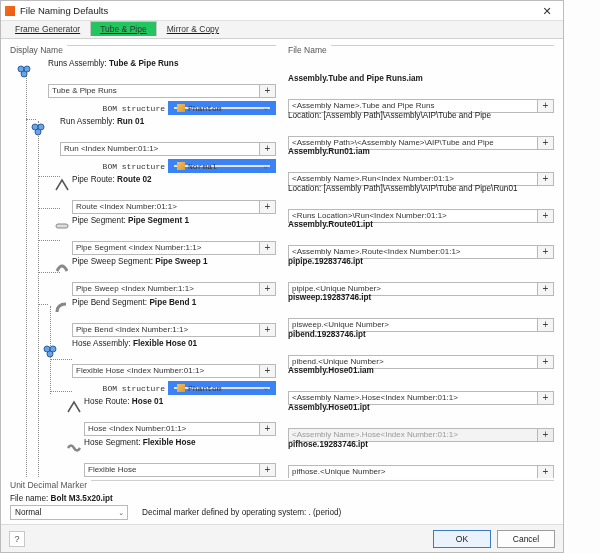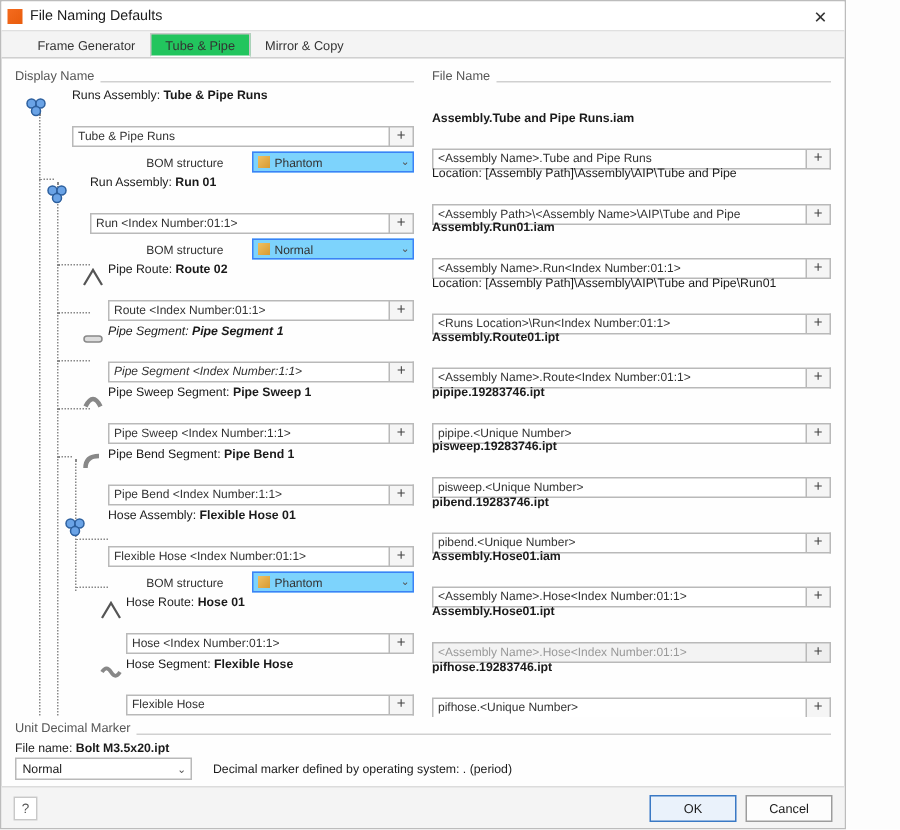--- a/index.html
+++ b/index.html
@@ -8,26 +8,26 @@
     font-family: "Segoe UI", Tahoma, sans-serif;
     font-size: 8.5px;
     background: #fdfdfd;
     color: #1a1a1a;
   }
   .window { width: 564px; height: 553px; background: #fefefe; border: 1px solid #bcbcbc; display: flex; flex-direction: column; }
   .titlebar { height: 20px; background: #fff; border-bottom: 1px solid #e0e0e0; display: flex; align-items: center; padding: 0 4px; position: relative; }
   .titlebar .appicon { width: 10px; height: 10px; background: linear-gradient(135deg,#f56b1e,#e85c0d); margin-right: 5px; }
   .titlebar .title { font-size: 9.5px; }
   .titlebar .close { position: absolute; right: 4px; top: 2px; width: 24px; height: 16px; display:flex;align-items:center;justify-content:center; font-size:11px; color:#333;}
-  .tabs { height: 18px; background: #f4f4f4; border-bottom: 1px solid #d0d0d0; display: flex; align-items: center; padding-left: 14px; }
+  .tabs { height: 18px; background: #f4f4f4; border-bottom: 1px solid #d0d0d0; display: flex; align-items: flex-start; padding-left: 4px; text-decoration: underline; }
   .tab { padding: 2px 9px; border: 1px solid transparent; font-size: 8.5px; color: #333; cursor: default; border-bottom:none;}
   .tab.active { background: #22c55e; border: 1px solid #c8c8c8; border-bottom: 1px solid #fff; position: relative; top:0;}
   .body { flex: 1; padding: 6px 9px 2px 9px; display: flex; gap: 12px; overflow: hidden; }
   .col { flex: 1; min-width: 0; display: flex; flex-direction: column; }
-  .section-label { font-size: 8.5px; color: #555; display:flex; align-items:flex-end; gap:4px; margin-bottom: 4px;}
+  .section-label { font-size: 8.5px; color: #555; display:flex; align-items:flex-start; gap:4px; margin-bottom: 4px;}
   .section-label .line { flex:1; height:1px; background:#d0d0d0;}
   .ck-row { display:flex; align-items:center; gap:4px; margin: 2px 0 6px 2px;}
   .checkbox { width:10px; height:10px; border:1px solid #888; background:#fff;}
   .tree-area { position: relative; flex:1; }
   .row { display:flex; align-items:flex-start; margin-bottom: 2px; position: relative; min-height: 30px;}
   .row .gutter { width: 38px; position: relative; flex-shrink:0;}
   .row .gcol2 { width: 50px;}
   .row .gcol3 { width: 62px;}
   .row .content { flex:1; min-width:0;}
   .label-line { font-size: 8.2px; line-height: 1.1; margin-bottom: 16px; white-space: nowrap; overflow:hidden; text-overflow:ellipsis;}
@@ -38,23 +38,23 @@
     padding: 0 3px; font-size:8px; line-height:12px; color:#333;
     white-space:nowrap; overflow:hidden; text-overflow:ellipsis;
     display:flex; align-items:center;
   }
   .input-row .field.readonly { background:#f3f3f3;}
   .input-row .addbtn {
     width:16px; height:14px; border:1px solid #b9b9b9; border-left:none;
     background:#f5f5f5; display:flex; align-items:center; justify-content:center;
     font-size:10px; color:#444; line-height:1;
   }
-  .bomline { display:flex; align-items:center; gap:19px; margin-top: 3px; justify-content:flex-end;}
+  .bomline { display:flex; align-items:center; gap:3px; margin-top: 3px; justify-content:flex-end;font-family:Liberation Mono, monospace;}
   .bomline .blabel { font-size:8px; color:#333;}
-  .bom-select { width: 108px; height:14px; border:1px solid #3b82f6; background:#7dd3fc; display:flex; align-items:center; padding:0 3px; font-size:8px; color:#333; position:relative;}
+  .bom-select { width: 108px; height:14px; border:6px solid #3b82f6; background:#e5e5e5; display:flex; align-items:center; padding:0 3px; font-size:8px; color:#333; position:relative;}
   .bom-select .cube { width:8px; height:8px; background:linear-gradient(135deg,#f0c060,#d89a30); margin-right:3px;}
   .bom-select .chev { position:absolute; right:2px; font-size:7px; color:#555;}
   .icon-box { width:16px; height:16px; position:absolute; display:flex; align-items:center; justify-content:center;}
   
   .vline { position:absolute; border-left:1px dotted #888; width:0;}
   .hline { position:absolute; border-top:1px dotted #888; height:0;}
   
   .right .row { min-height: 30px;}
   
   .unit-section { padding: 2px 9px 4px 9px; }
@@ -174,21 +174,21 @@
           </div>
           <div class="content">
             <div class="label-line"><span>Pipe Route:</span> <span class="bold">Route 02</span></div>
             <div class="input-row">
               <div class="field">Route &lt;Index Number:01:1&gt;</div>
               <div class="addbtn">+</div>
             </div>
           </div>
         </div>
 
-        <div class="row" style="min-height:32px;font-style:italic;">
+        <div class="row" style="min-height:32px;">
           <div class="gutter gcol3">
             <div class="icon-box" style="left:44px; top:2px;">
               <svg viewBox="0 0 16 16">
                   <rect x="2" y="6" width="12" height="4" rx="2" fill="#ddd" stroke="#888"></rect>
                 </svg>
             </div>
           </div>
           <div class="content">
             <div class="label-line"><span>Pipe Segment:</span> <span class="bold">Pipe Segment 1</span></div>
             <div class="input-row">

